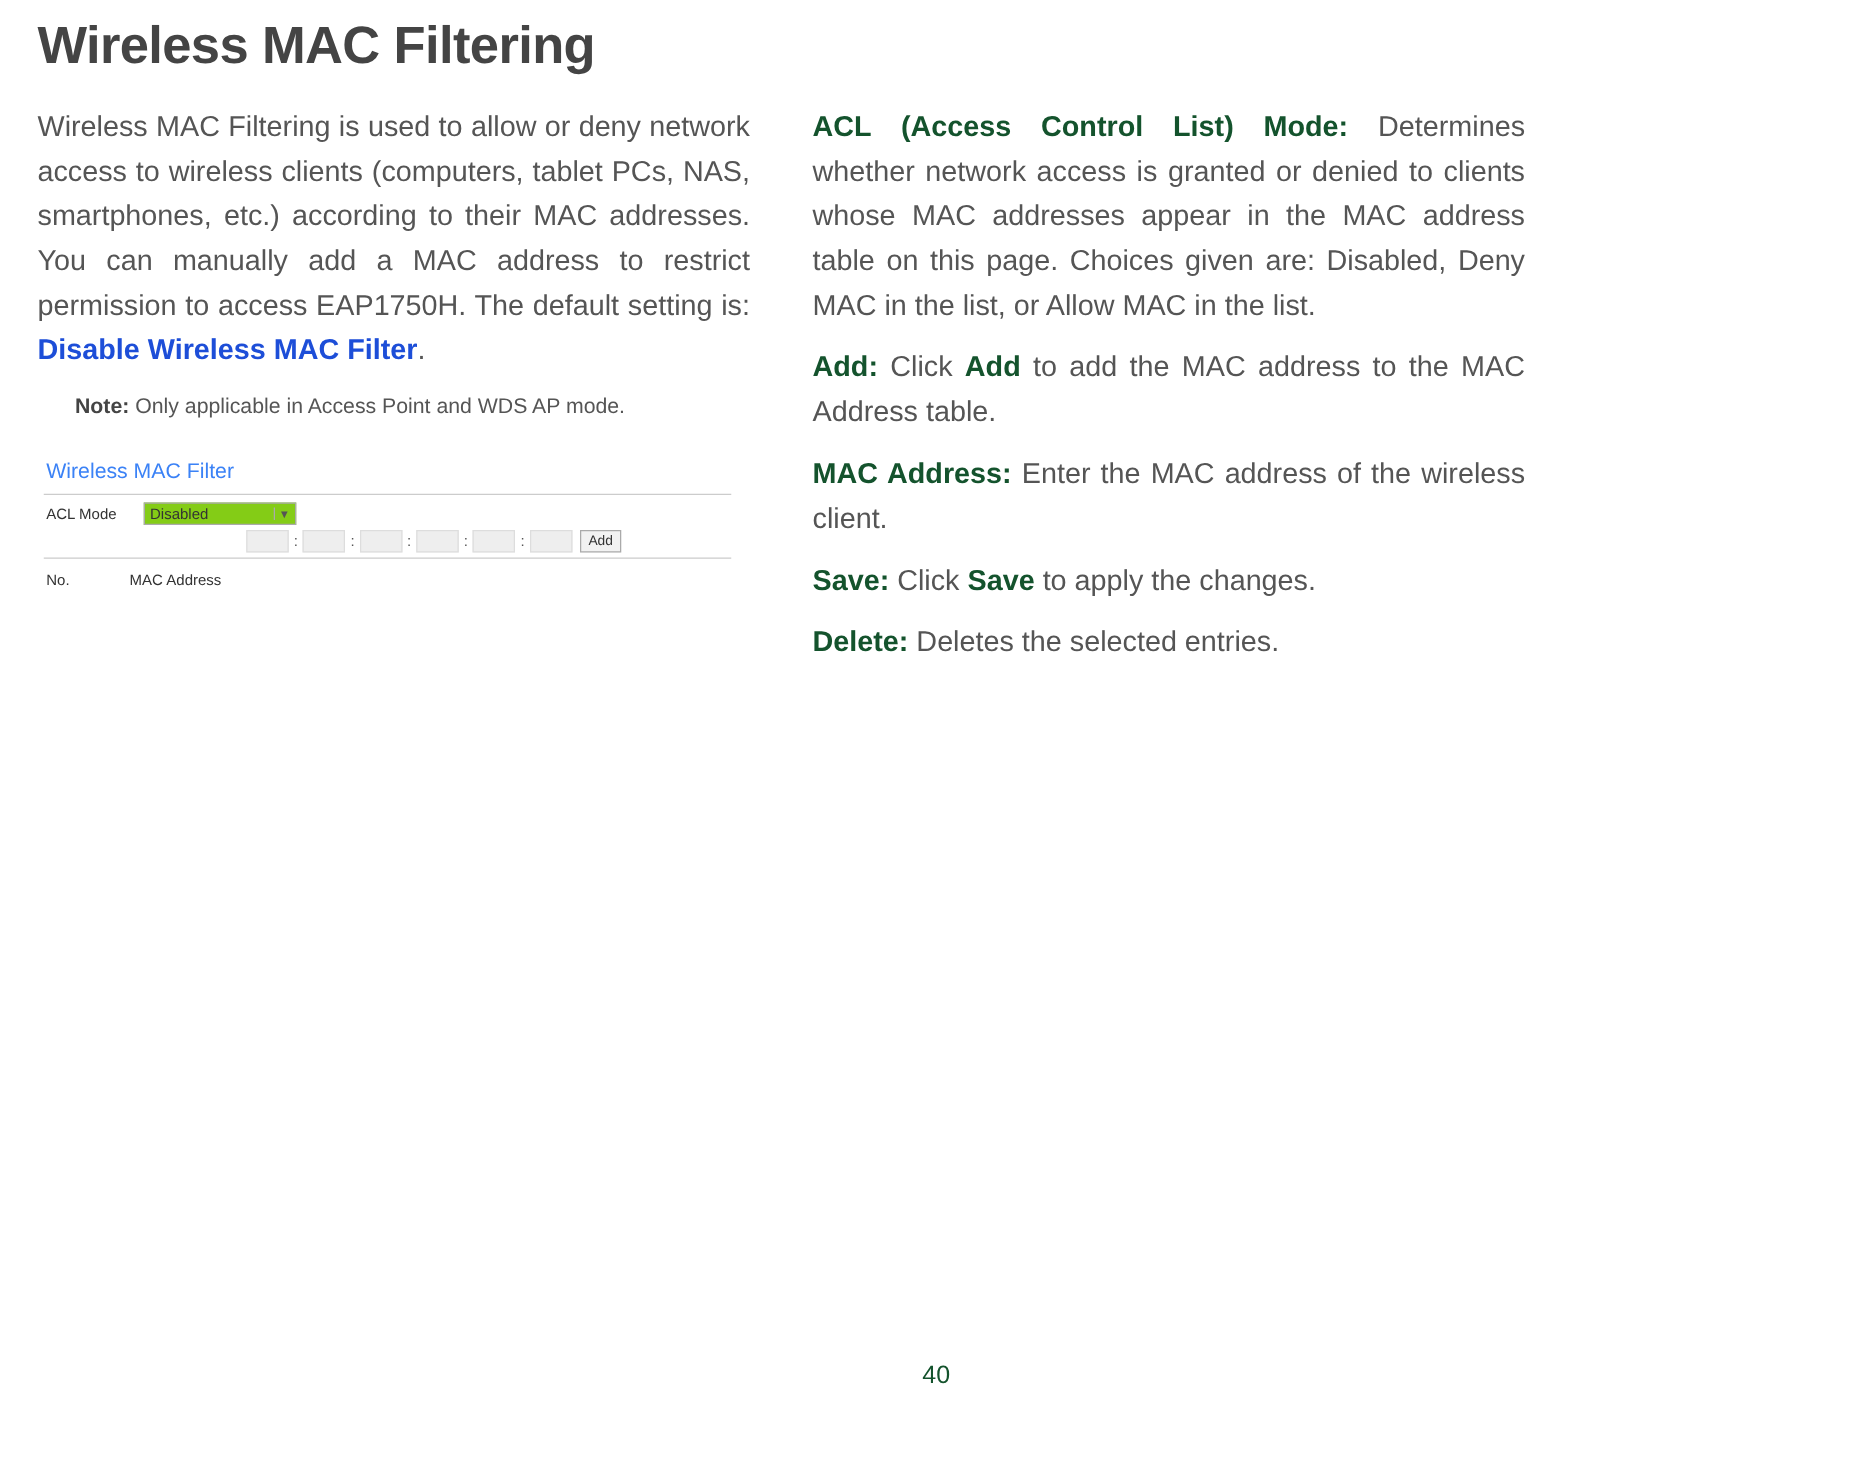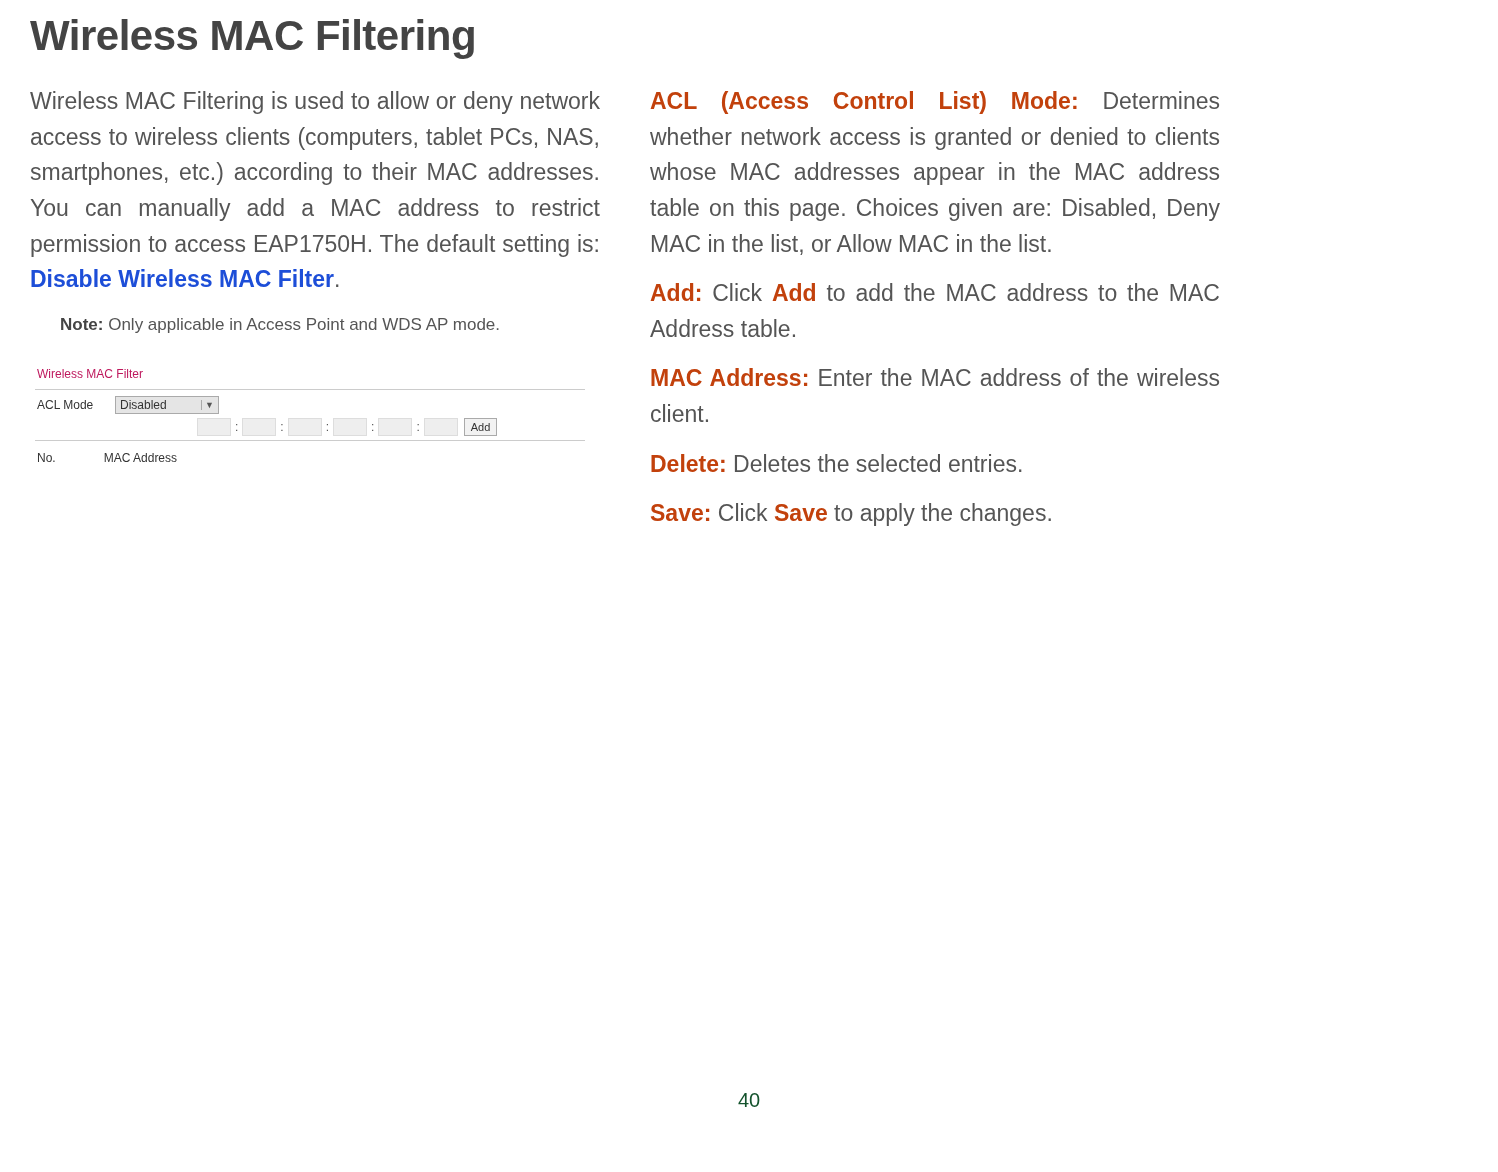--- a/index.html
+++ b/index.html
@@ -55,22 +55,22 @@
     }
     .screenshot {
       border: 1px solid #fff;
       background: #fff;
       width: 560px;
       padding: 6px 4px;
       font-size: 12px;
       color: #333;
     }
     .screenshot-title {
-      font-size: 12px;
-      color: #be185d;
+      font-size: 17px;
+      color: #3b82f6;
       margin-bottom: 6px;
       padding: 2px 2px;
     }
     .screenshot-hr {
       border: none;
       border-top: 1px solid #ccc;
       margin-bottom: 6px;
     }
     .screenshot-row {
       display: flex;
@@ -82,24 +82,24 @@
     }
     .screenshot-label {
       width: 70px;
       color: #333;
     }
     .screenshot-select {
       display: inline-flex;
       align-items: center;
       justify-content: space-between;
       border: 1px solid #aaa;
-      background: #e5e5e5;
+      background: #84cc16;
       font-size: 12px;
       padding: 1px 4px;
-      width: 104px;
+      width: 122px;
       height: 18px;
     }
     .screenshot-select .chev {
       font-size: 9px;
       color: #555;
       border-left: 1px solid #aaa;
       padding-left: 3px;
     }
     .mac-inputs {
       display: flex;
@@ -138,21 +138,21 @@
     }
     .def-item {
       font-size: 23px;
       line-height: 1.55;
       color: #555;
       text-align: justify;
       margin-bottom: 14px;
     }
     .def-item .bold {
       font-weight: bold;
-      color: #c2410c;
+      color: #14532d;
     }
     .page-number {
       position: absolute;
       left: 0;
       right: 0;
       bottom: 60px;
       text-align: center;
       font-size: 20px;
       color: #14532d;
     }
@@ -209,21 +209,21 @@
     <p class="def-item">
       <span class="bold">ACL (Access Control List) Mode:</span><span> Determines whether network access is granted or denied to clients whose MAC addresses appear in the MAC address table on this page. Choices given are: Disabled, Deny MAC in the list, or Allow MAC in the list.</span>
     </p>
     <p class="def-item">
       <span class="bold">Add:</span><span> Click </span><span class="bold">Add</span><span> to add the MAC address to the MAC Address table.</span>
     </p>
     <p class="def-item">
       <span class="bold">MAC Address:</span><span> Enter the MAC address of the wireless client.</span>
     </p>
     <p class="def-item">
+      <span class="bold">Save:</span><span> Click </span><span class="bold">Save</span><span> to apply the changes.</span>
+    </p>
+    <p class="def-item">
       <span class="bold">Delete:</span><span> Deletes the selected entries.</span>
-    </p>
-    <p class="def-item">
-      <span class="bold">Save:</span><span> Click </span><span class="bold">Save</span><span> to apply the changes.</span>
     </p>
   </div>
 </div>
 
 <div class="page-number">40</div>
 
 </body></html>

